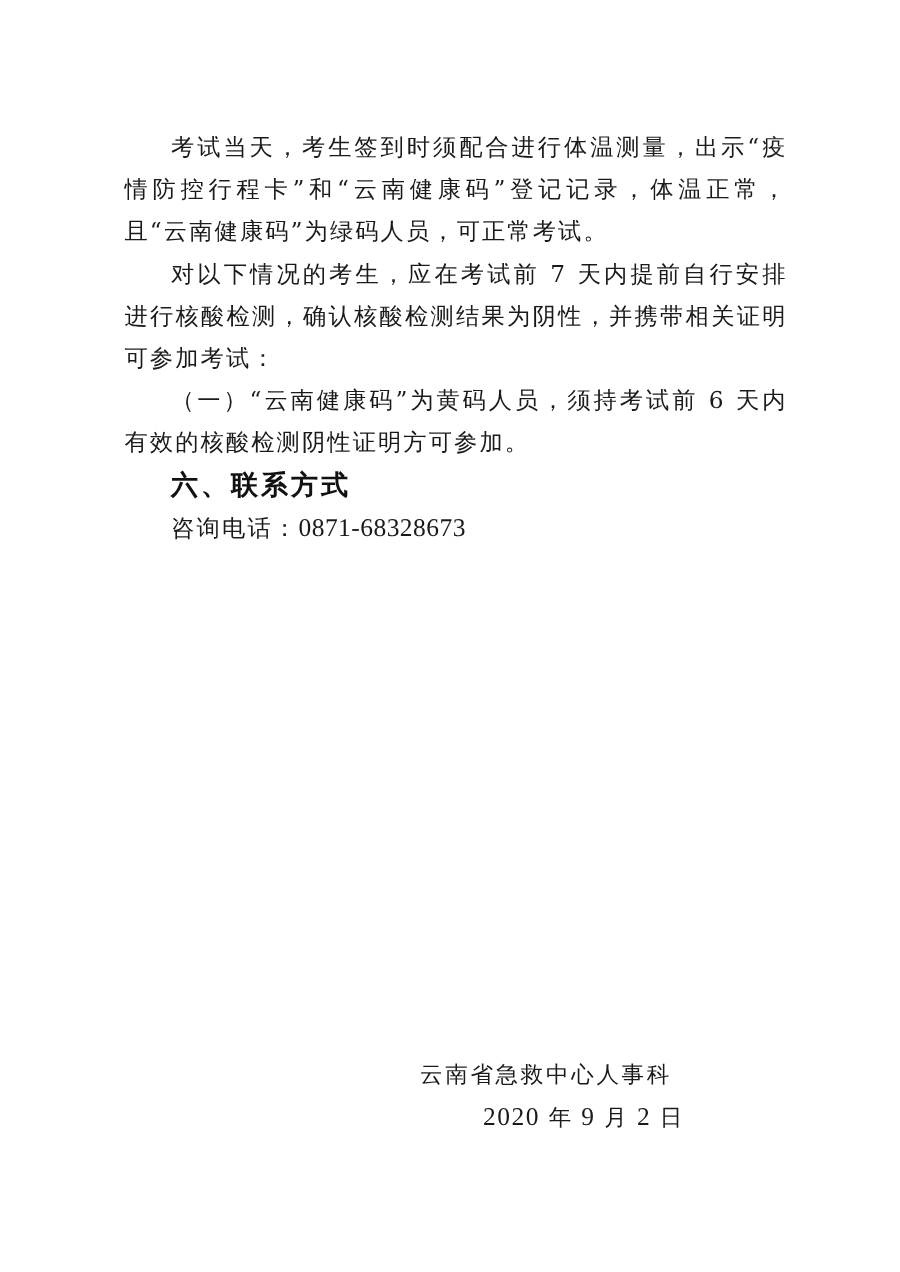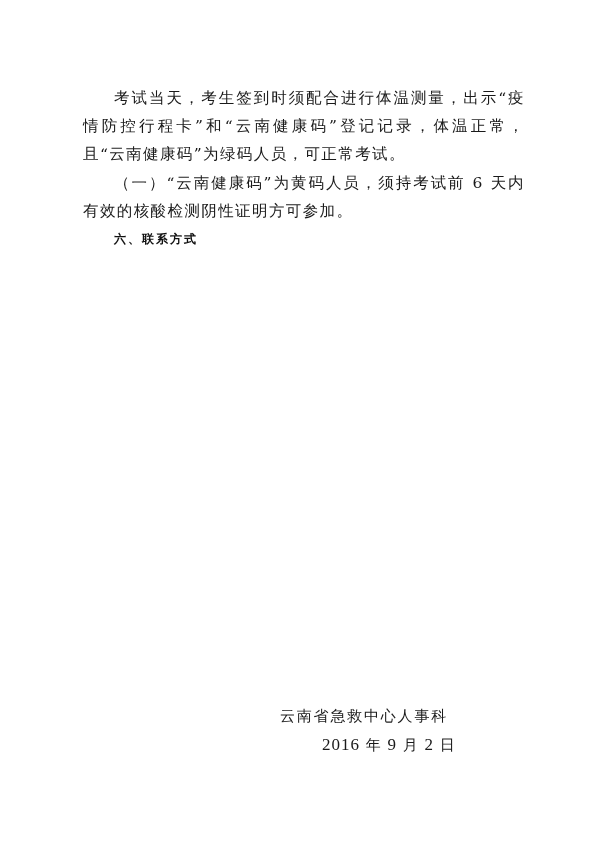--- a/index.html
+++ b/index.html
@@ -3,32 +3,34 @@
 <meta charset="utf-8">
 <style>
   html, body { margin: 0; padding: 0; background: #ffffff; }
   body { width: 600px; height: 848px; position: relative; overflow: hidden;
          font-family: "DejaVu Serif", "Liberation Serif", serif; color: #1a1a1a; }
   .page { position: absolute; left: 0; top: 0; width: 480px; height: 848px; background: #fff; }
   .body-text { position: absolute; left: 83px; top: 84px; width: 442px; }
   .p { font-size: 15.5px; line-height: 28.2px; letter-spacing: 1.4px; text-indent: 31px;
        text-align: justify; margin: 0; word-break: break-all; }
   .heading { font-family: "DejaVu Sans", "Liberation Sans", sans-serif; font-weight: bold;
-             font-size: 12px; line-height: 28.2px; text-indent: 31px; letter-spacing: 2px; margin: 0; color: #111; }
+             font-size: 18px; line-height: 28.2px; text-indent: 31px; letter-spacing: 2px; margin: 0; color: #111; }
   .contact { font-size: 15.5px; line-height: 28.2px; text-indent: 31px; letter-spacing: 1.5px; margin: 0; }
   .contact .num { font-family: "Liberation Serif", serif; font-size: 17px; letter-spacing: 0.3px; }
   .sign { position: absolute; left: 280px; top: 704px; width: 170px; font-size: 15px; letter-spacing: 1.8px; line-height: 24px; }
   .date { position: absolute; left: 322px; top: 733px; font-size: 15px; line-height: 24px; letter-spacing: 1px; }
   .date .num { font-family: "Liberation Serif", serif; font-size: 17px; }
 </style>
 </head>
 <body>
 
 <div class="page">
   <div class="body-text">
     <p class="p">考试当天，考生签到时须配合进行体温测量，出示“疫情防控行程卡”和“云南健康码”登记记录，体温正常，且“云南健康码”为绿码人员，可正常考试。</p>
+    <p class="p">对以下情况的考生，应在考试前 7 天内提前自行安排进行核酸检测，确认核酸检测结果为阴性，并携带相关证明可参加考试：</p>
     <p class="p">（一）“云南健康码”为黄码人员，须持考试前 6 天内有效的核酸检测阴性证明方可参加。</p>
     <p class="heading">六、联系方式</p>
+    <p class="contact"><span>咨询电话：</span><span class="num">0871-68328673</span></p>
   </div>
 
   <div class="sign">云南省急救中心人事科</div>
-  <div class="date"><span class="num">2016</span><span> 年 </span><span class="num">9</span><span> 月 </span><span class="num">2</span><span> 日</span></div>
+  <div class="date"><span class="num">2020</span><span> 年 </span><span class="num">9</span><span> 月 </span><span class="num">2</span><span> 日</span></div>
 </div>
 
 </body></html>

